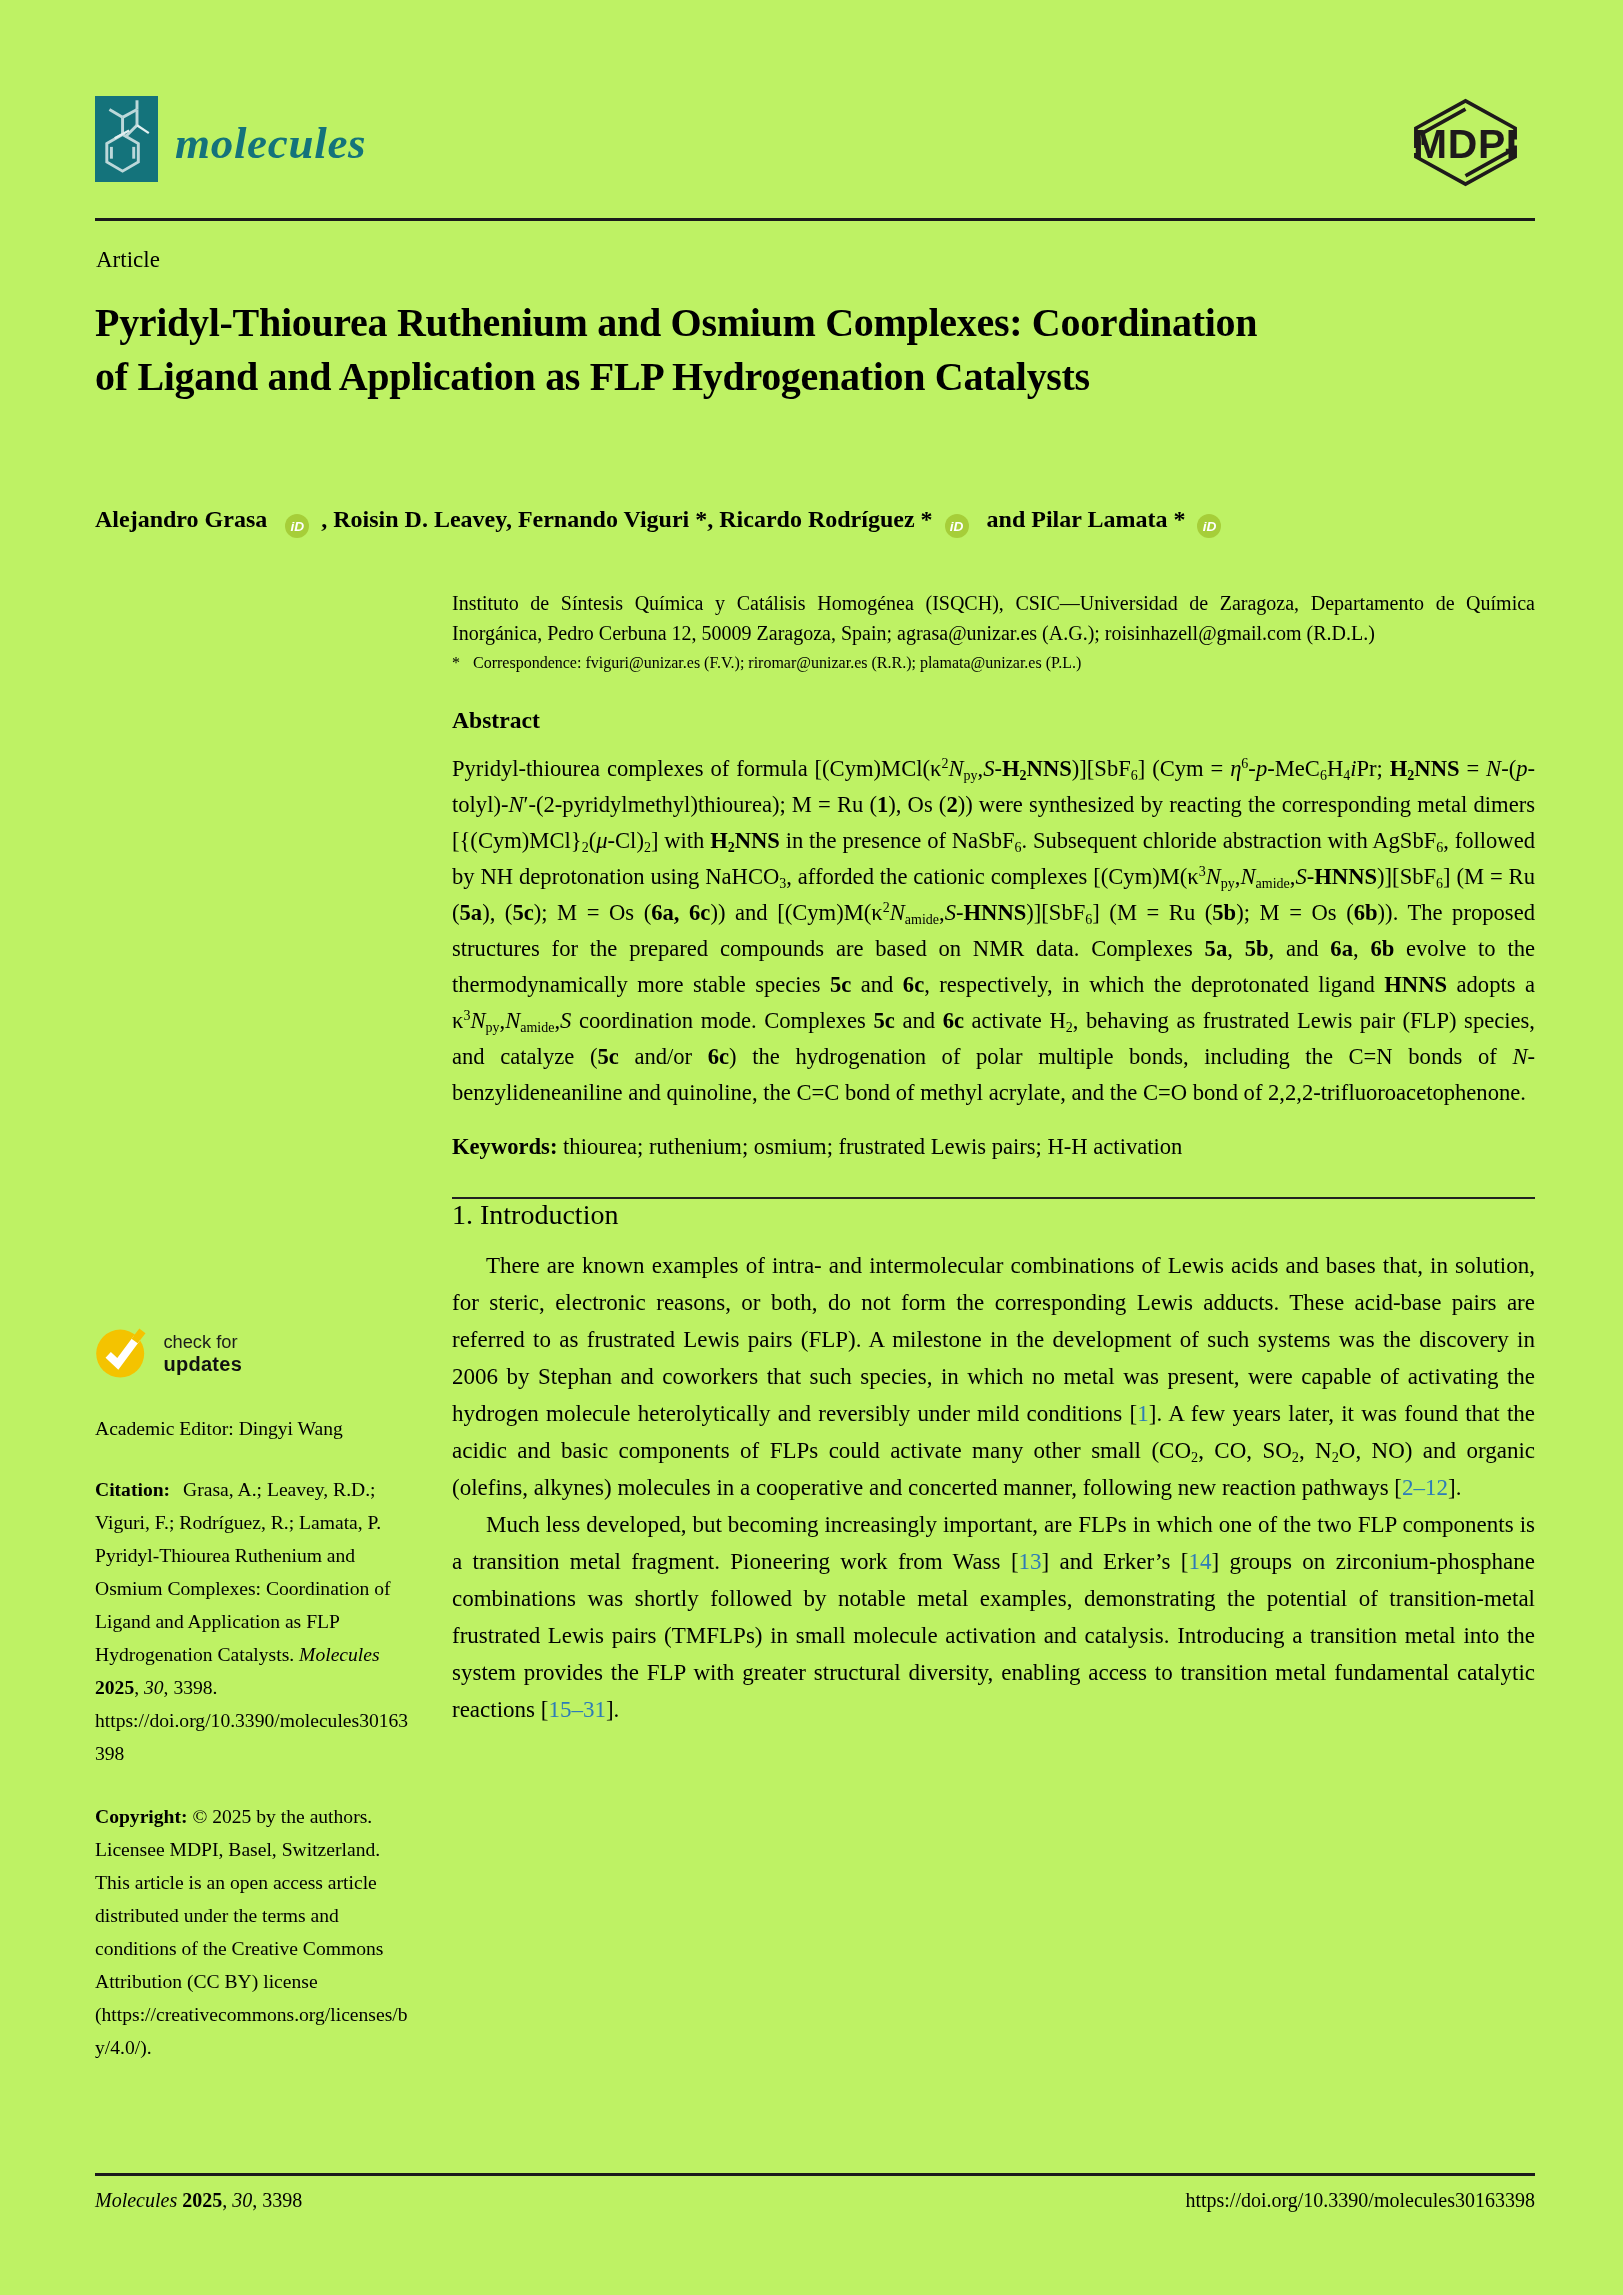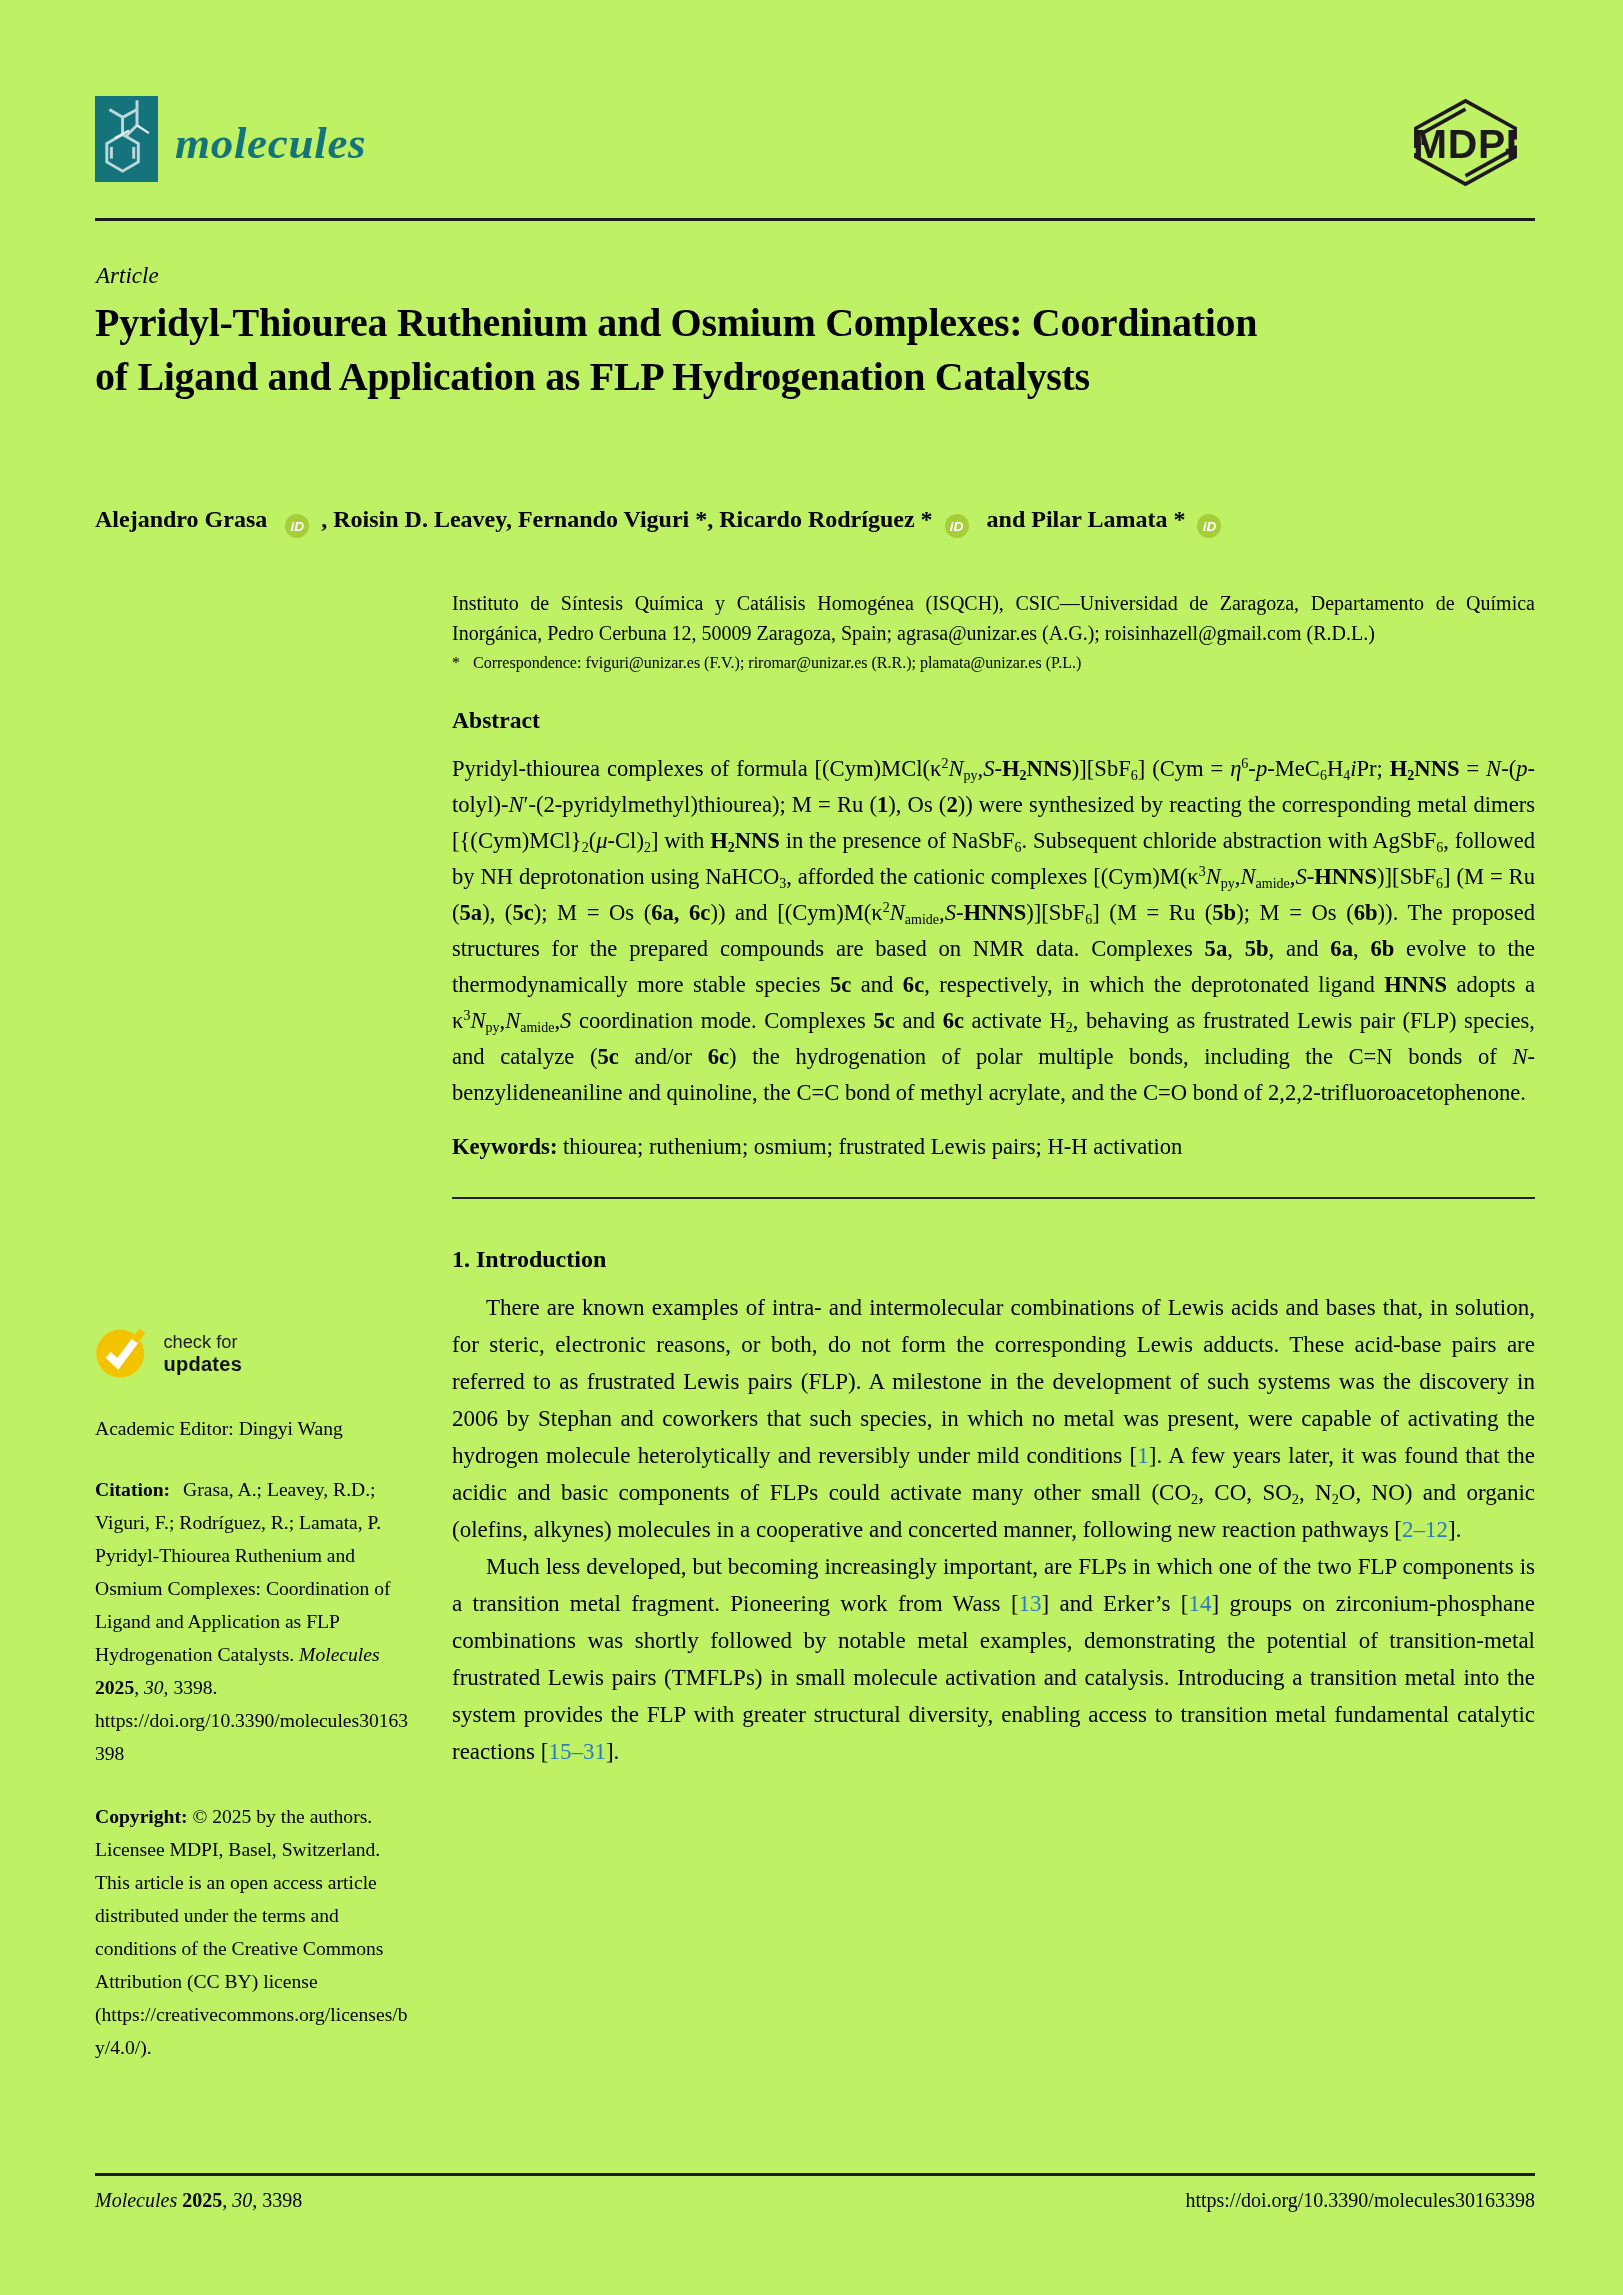--- a/index.html
+++ b/index.html
@@ -15,32 +15,32 @@
     font-family:"Liberation Serif","DejaVu Serif",serif;color:#000;overflow:hidden;
   }
   
   #logos{position:absolute;left:95px;right:88px;top:96px;display:flex;justify-content:space-between;align-items:flex-start}
   .mol-logo{display:flex;align-items:center;gap:17px}
   .mol-box{width:63px;height:86px;background:var(--teal);display:flex;align-items:center;justify-content:center}
   .mol-word{font-style:italic;font-weight:700;font-size:45px;color:var(--teal);letter-spacing:0.7px;transform:translateY(3.9px)}
   .mdpi-wrap{margin-top:0}
   .rule{position:absolute;left:95px;right:88px;height:2.6px;background:#1b1b1b}
   #rule-top{top:218px}
-  #article-type{position:absolute;left:96px;top:263px;font-style:italic;font-size:23px}
+  #article-type{position:absolute;left:96px;top:247px;font-size:23px}
   #title{position:absolute;left:95px;top:296px;width:1172px;font-size:40px;font-weight:700;line-height:54px;letter-spacing:-0.3px}
   #authors{position:absolute;left:95px;top:504px;right:79px;font-size:24px;font-weight:700;line-height:31px}
   
   #main{position:absolute;left:452px;top:589px;width:1083px}
   .affil{font-size:20px;line-height:29.5px;text-align:justify}
   .corr{font-size:16px;line-height:29.5px}
   .abs-head{margin-top:29px;font-size:23.6px;font-weight:700}
   .abs-text{margin-top:17px;font-size:22.6px;line-height:36px;text-align:justify}
   .keywords{margin-top:19.6px;font-size:22.6px;line-height:34px}
   .divider{margin-top:33px;height:2px;background:#222}
-  .sec-head{margin-top:47px;font-size:24px;font-weight:700}
+  .sec-head{font-size:28px;font-weight:400}
   .para{margin-top:15.7px;font-size:23px;line-height:37px;text-align:justify;text-indent:34px}
   .para + .para{margin-top:0}
   
   #sidebar{position:absolute;left:95px;top:1326px;width:322px;font-size:19.6px}
   .check{display:flex;align-items:center;gap:14.4px;width:216px;cursor:pointer}
   .check-txt{font-family:"Liberation Sans",sans-serif;font-size:18.3px;line-height:22px;color:#1c1c1c}
   .check-txt b{font-size:20px;letter-spacing:0.3px;color:#111}
   #academic{margin-top:34px;line-height:29px}
   #dates{margin-top:17px}
   #dates p{line-height:33px}

